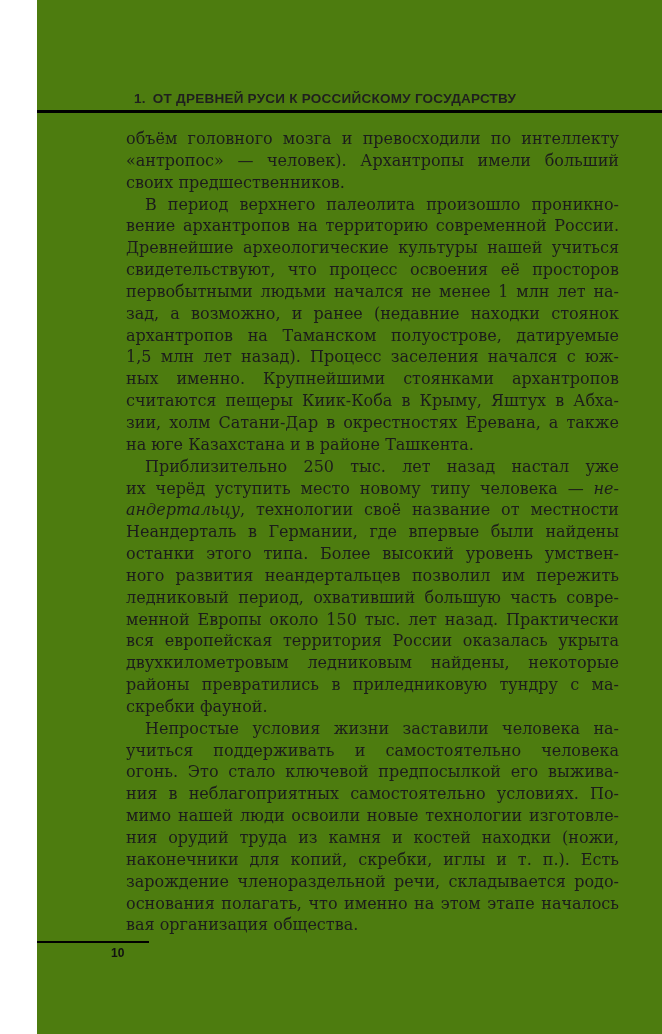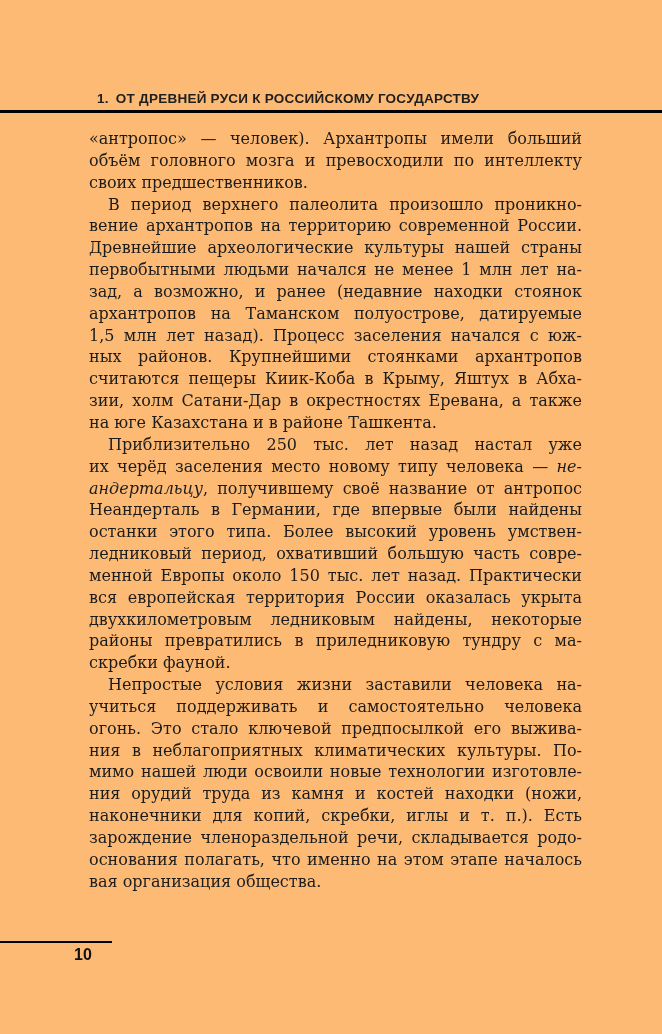--- a/index.html
+++ b/index.html
@@ -10,21 +10,22 @@
   body {
     width: 662px;
     height: 1034px;
     position: relative;
     overflow: hidden;
     font-family: "DejaVu Serif", serif;
   }
   .page {
     position: absolute;
     inset: 0;
-    background: #fdba74;
+    background: #4d7c0f;
+    margin-left: 37px;
   }
   .running-head {
     position: absolute;
     left: 97px;
     top: 91px;
     font-family: "Liberation Sans", sans-serif;
     font-size: 13.5px;
     font-weight: 600;
     letter-spacing: 0.25px;
     color: #1f1f1f;
@@ -70,73 +71,75 @@
     top: 941px;
     width: 112px;
     height: 2px;
     background: #000000;
   }
   .page-number {
     position: absolute;
     left: 74px;
     top: 946px;
     font-family: "Liberation Sans", sans-serif;
-    font-size: 16px;
+    font-size: 12px;
     font-weight: 700;
     color: #111111;
   }
 </style>
 </head>
 <body>
 
 <div class="page">
 
   <div class="running-head">
     <span class="chapter-number">1.</span><span>ОТ ДРЕВНЕЙ РУСИ К РОССИЙСКОМУ ГОСУДАРСТВУ</span>
   </div>
 
   <div class="head-rule"></div>
 
   <div class="body-text">
       <div class="paragraph">
+        <div class="line"><span>объём головного мозга и превосходили по интеллекту</span></div>
         <div class="line"><span>«антропос» — человек). Архантропы имели больший</span></div>
-        <div class="line"><span>объём головного мозга и превосходили по интеллекту</span></div>
         <div class="line para-end"><span>своих предшественников.</span></div>
       </div>
       <div class="paragraph">
         <div class="line indented"><span>В период верхнего палеолита произошло проникно-</span></div>
         <div class="line"><span>вение архантропов на территорию современной России.</span></div>
-        <div class="line"><span>Древнейшие археологические культуры нашей страны</span></div>
+        <div class="line"><span>Древнейшие археологические культуры нашей учиться</span></div>
+        <div class="line"><span>свидетельствуют, что процесс освоения её просторов</span></div>
         <div class="line"><span>первобытными людьми начался не менее 1 млн лет на-</span></div>
         <div class="line"><span>зад, а возможно, и ранее (недавние находки стоянок</span></div>
         <div class="line"><span>архантропов на Таманском полуострове, датируемые</span></div>
         <div class="line"><span>1,5 млн лет назад). Процесс заселения начался с юж-</span></div>
-        <div class="line"><span>ных районов. Крупнейшими стоянками архантропов</span></div>
+        <div class="line"><span>ных именно. Крупнейшими стоянками архантропов</span></div>
         <div class="line"><span>считаются пещеры Киик-Коба в Крыму, Яштух в Абха-</span></div>
         <div class="line"><span>зии, холм Сатани-Дар в окрестностях Еревана, а также</span></div>
         <div class="line para-end"><span>на юге Казахстана и в районе Ташкента.</span></div>
       </div>
       <div class="paragraph">
         <div class="line indented"><span>Приблизительно 250 тыс. лет назад настал уже</span></div>
-        <div class="line"><span>их черёд заселения место новому типу человека — </span><span class="it">не-</span></div>
-        <div class="line"><span class="it">андертальцу</span><span>, получившему своё название от антропос</span></div>
+        <div class="line"><span>их черёд уступить место новому типу человека — </span><span class="it">не-</span></div>
+        <div class="line"><span class="it">андертальцу</span><span>, технологии своё название от местности</span></div>
         <div class="line"><span>Неандерталь в Германии, где впервые были найдены</span></div>
         <div class="line"><span>останки этого типа. Более высокий уровень умствен-</span></div>
+        <div class="line"><span>ного развития неандертальцев позволил им пережить</span></div>
         <div class="line"><span>ледниковый период, охвативший большую часть совре-</span></div>
         <div class="line"><span>менной Европы около 150 тыс. лет назад. Практически</span></div>
         <div class="line"><span>вся европейская территория России оказалась укрыта</span></div>
         <div class="line"><span>двухкилометровым ледниковым найдены, некоторые</span></div>
         <div class="line"><span>районы превратились в приледниковую тундру с ма-</span></div>
         <div class="line para-end"><span>скребки фауной.</span></div>
       </div>
       <div class="paragraph">
         <div class="line indented"><span>Непростые условия жизни заставили человека на-</span></div>
         <div class="line"><span>учиться поддерживать и самостоятельно человека</span></div>
         <div class="line"><span>огонь. Это стало ключевой предпосылкой его выжива-</span></div>
-        <div class="line"><span>ния в неблагоприятных климатических культуры. По-</span></div>
+        <div class="line"><span>ния в неблагоприятных самостоятельно условиях. По-</span></div>
         <div class="line"><span>мимо нашей люди освоили новые технологии изготовле-</span></div>
         <div class="line"><span>ния орудий труда из камня и костей находки (ножи,</span></div>
         <div class="line"><span>наконечники для копий, скребки, иглы и т. п.). Есть</span></div>
         <div class="line"><span>зарождение членораздельной речи, складывается родо-</span></div>
         <div class="line"><span>основания полагать, что именно на этом этапе началось</span></div>
         <div class="line para-end"><span>вая организация общества.</span></div>
       </div>
     </div>
 
   <div class="foot-rule"></div>

